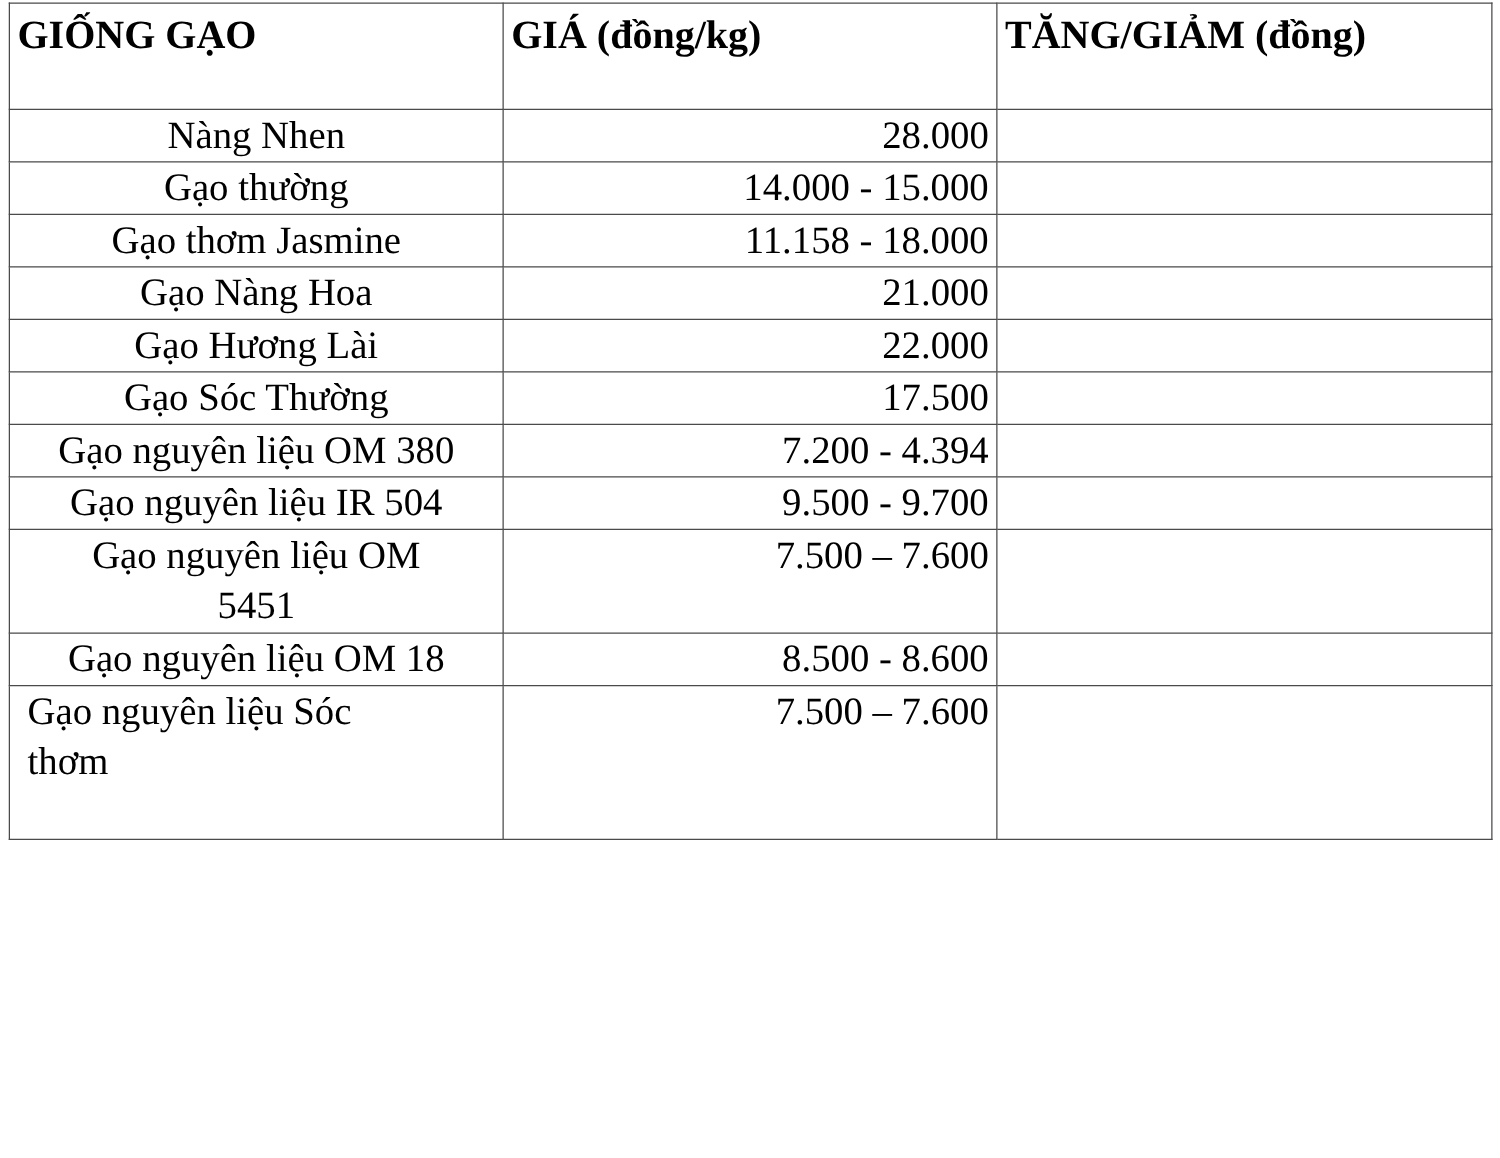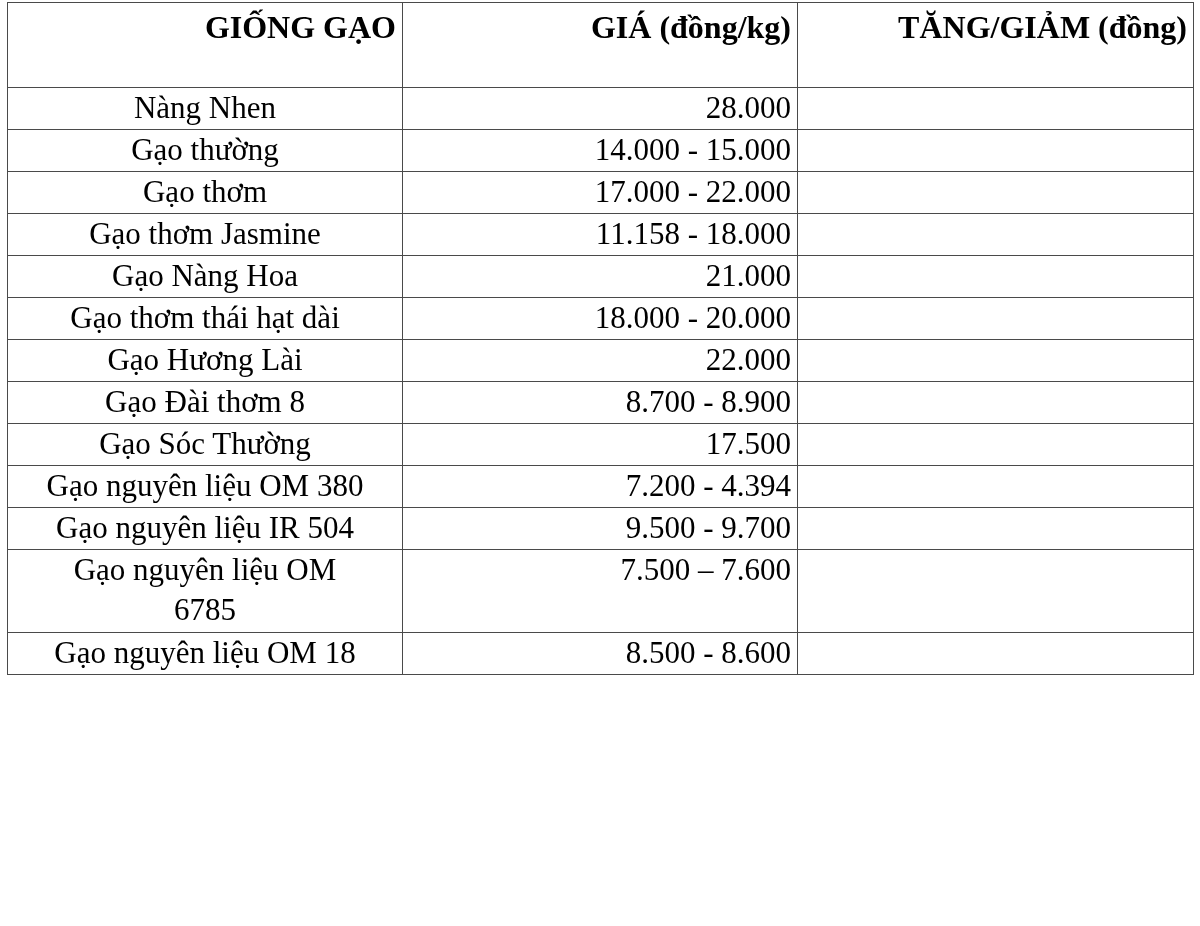--- a/index.html
+++ b/index.html
@@ -28,21 +28,21 @@
       padding: 0 6px;
       vertical-align: top;
       font-size: 31px;
       line-height: 40px;
     }
     col.c1 { width: 395px; }
     col.c2 { width: 395px; }
     col.c3 { width: 396px; }
     th {
       font-weight: bold;
-      text-align: right;
+      text-align: left;
       height: 82px;
       padding-top: 2px !important;
       line-height: 44px !important;
       font-size: 32px !important;
     }
     td { height: 41px; }
     td.name { text-align: center; }
     td.name.left { text-align: left; padding-left: 14px; }
     td.price { text-align: right; }
     tr.tall-2 td { height: 82px; }
@@ -69,68 +69,58 @@
       <td class="name">Nàng Nhen</td>
       <td class="price">28.000</td>
       <td></td>
     </tr>
     <tr>
       <td class="name">Gạo thường</td>
       <td class="price">14.000 - 15.000</td>
       <td></td>
     </tr>
     <tr>
-      <td class="name">Gạo thơm</td>
-      <td class="price">17.000 - 22.000</td>
-      <td></td>
-    </tr>
-    <tr>
       <td class="name">Gạo thơm Jasmine</td>
       <td class="price">11.158 - 18.000</td>
       <td></td>
     </tr>
     <tr>
       <td class="name">Gạo Nàng Hoa</td>
       <td class="price">21.000</td>
       <td></td>
     </tr>
     <tr>
-      <td class="name">Gạo thơm thái hạt dài</td>
-      <td class="price">18.000 - 20.000</td>
-      <td></td>
-    </tr>
-    <tr>
       <td class="name">Gạo Hương Lài</td>
       <td class="price">22.000</td>
-      <td></td>
-    </tr>
-    <tr>
-      <td class="name">Gạo Đài thơm 8</td>
-      <td class="price">8.700 - 8.900</td>
       <td></td>
     </tr>
     <tr>
       <td class="name">Gạo Sóc Thường</td>
       <td class="price">17.500</td>
       <td></td>
     </tr>
     <tr>
       <td class="name">Gạo nguyên liệu OM 380</td>
       <td class="price">7.200 - 4.394</td>
       <td></td>
     </tr>
     <tr>
       <td class="name">Gạo nguyên liệu IR 504</td>
       <td class="price">9.500 - 9.700</td>
       <td></td>
     </tr>
     <tr class="tall-2">
-      <td class="name" style="padding-left:40px;padding-right:40px;">Gạo nguyên liệu OM 6785</td>
+      <td class="name" style="padding-left:40px;padding-right:40px;">Gạo nguyên liệu OM 5451</td>
       <td class="price">7.500 – 7.600</td>
       <td></td>
     </tr>
     <tr>
       <td class="name">Gạo nguyên liệu OM 18</td>
       <td class="price">8.500 - 8.600</td>
       <td></td>
     </tr>
+    <tr class="tall-3">
+      <td class="name left" style="padding-right:70px;">Gạo nguyên liệu Sóc thơm</td>
+      <td class="price">7.500 – 7.600</td>
+      <td></td>
+    </tr>
   </tbody>
 </table>
 
 </body></html>

